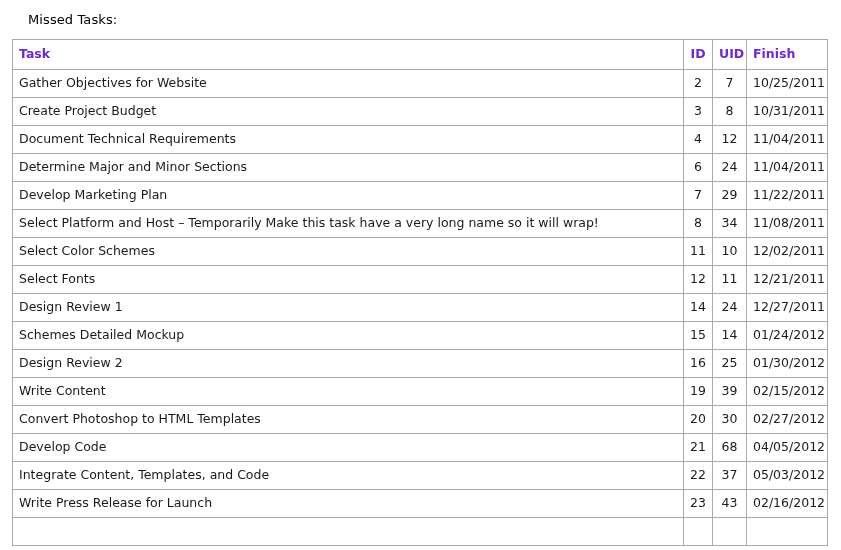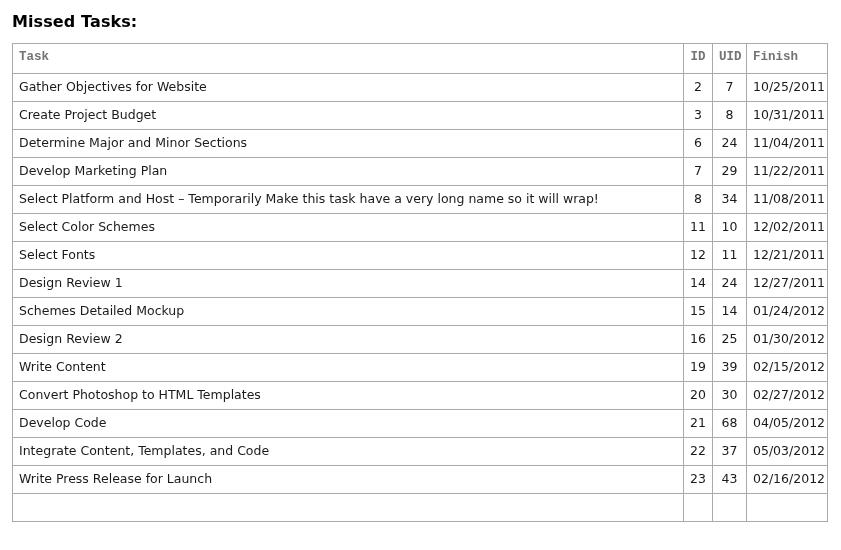--- a/index.html
+++ b/index.html
@@ -12,24 +12,24 @@
     height: 550px;
     font-family: "DejaVu Sans", "Liberation Sans", sans-serif;
     color: #111111;
     overflow: hidden;
   }
   .page {
     padding: 10px 12px 0 12px;
     box-sizing: border-box;
   }
   .report-title {
-    font-size: 16px;
-    font-weight: bold;
+    font-size: 13px;
+    font-weight: normal;
     color: #000000;
-    margin: 2px 0 12px 0;
+    margin: 2px 0 12px 16px;
     letter-spacing: 0.1px;
   }
   .table-wrap {
     width: 815px;
   }
   table.missed-tasks {
     border-collapse: collapse;
     table-layout: fixed;
     width: 815px;
     font-size: 12.5px;
@@ -44,24 +44,23 @@
     border: 1px solid #aaaaaa;
     padding: 5px 6px 6px 6px;
     text-align: left;
     vertical-align: top;
     line-height: 1.25;
     white-space: normal;
     overflow: hidden;
   }
   table.missed-tasks thead th {
     font-weight: bold;
-    color: #737373;
+    color: #6d28d9;
     padding-top: 6px;
     padding-bottom: 7px;
-    font-family: Liberation Mono, monospace;
   }
   table.missed-tasks tbody td {
     color: #1a1a1a;
     height: 16px;
   }
   table.missed-tasks td.num,
   table.missed-tasks th.num {
     text-align: center;
   }
 </style>
@@ -93,20 +92,26 @@
             <td>Gather Objectives for Website</td>
             <td class="num">2</td>
             <td class="num">7</td>
             <td>10/25/2011</td>
           </tr>
           <tr>
             <td>Create Project Budget</td>
             <td class="num">3</td>
             <td class="num">8</td>
             <td>10/31/2011</td>
+          </tr>
+          <tr>
+            <td>Document Technical Requirements</td>
+            <td class="num">4</td>
+            <td class="num">12</td>
+            <td>11/04/2011</td>
           </tr>
           <tr>
             <td>Determine Major and Minor Sections</td>
             <td class="num">6</td>
             <td class="num">24</td>
             <td>11/04/2011</td>
           </tr>
           <tr>
             <td>Develop Marketing Plan</td>
             <td class="num">7</td>

